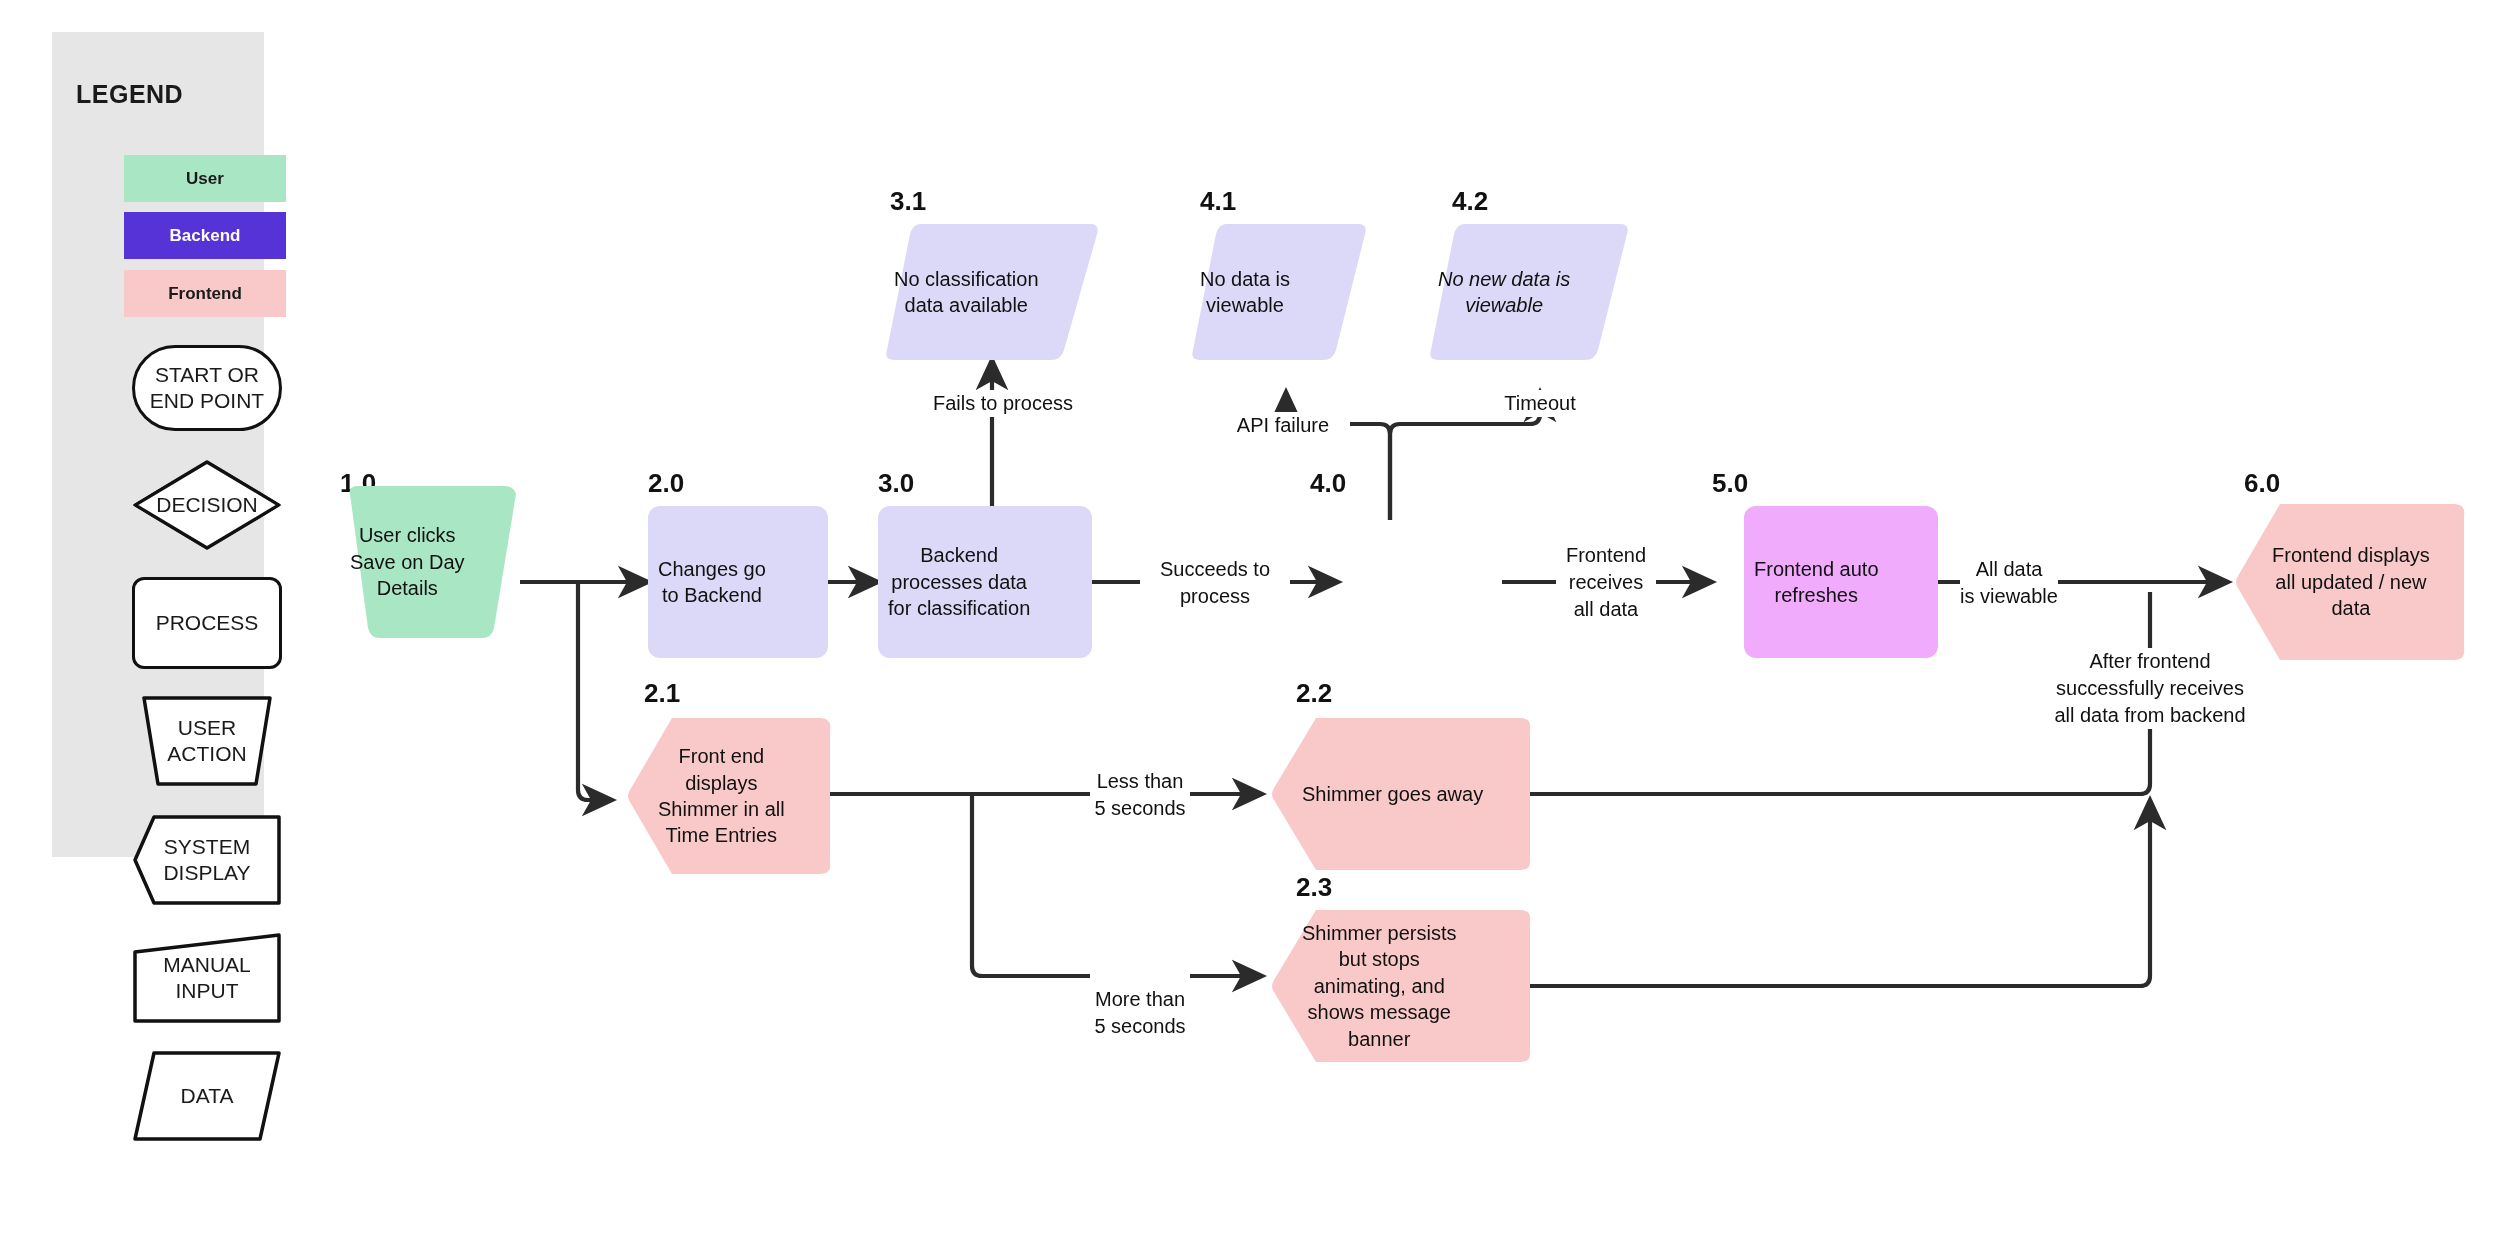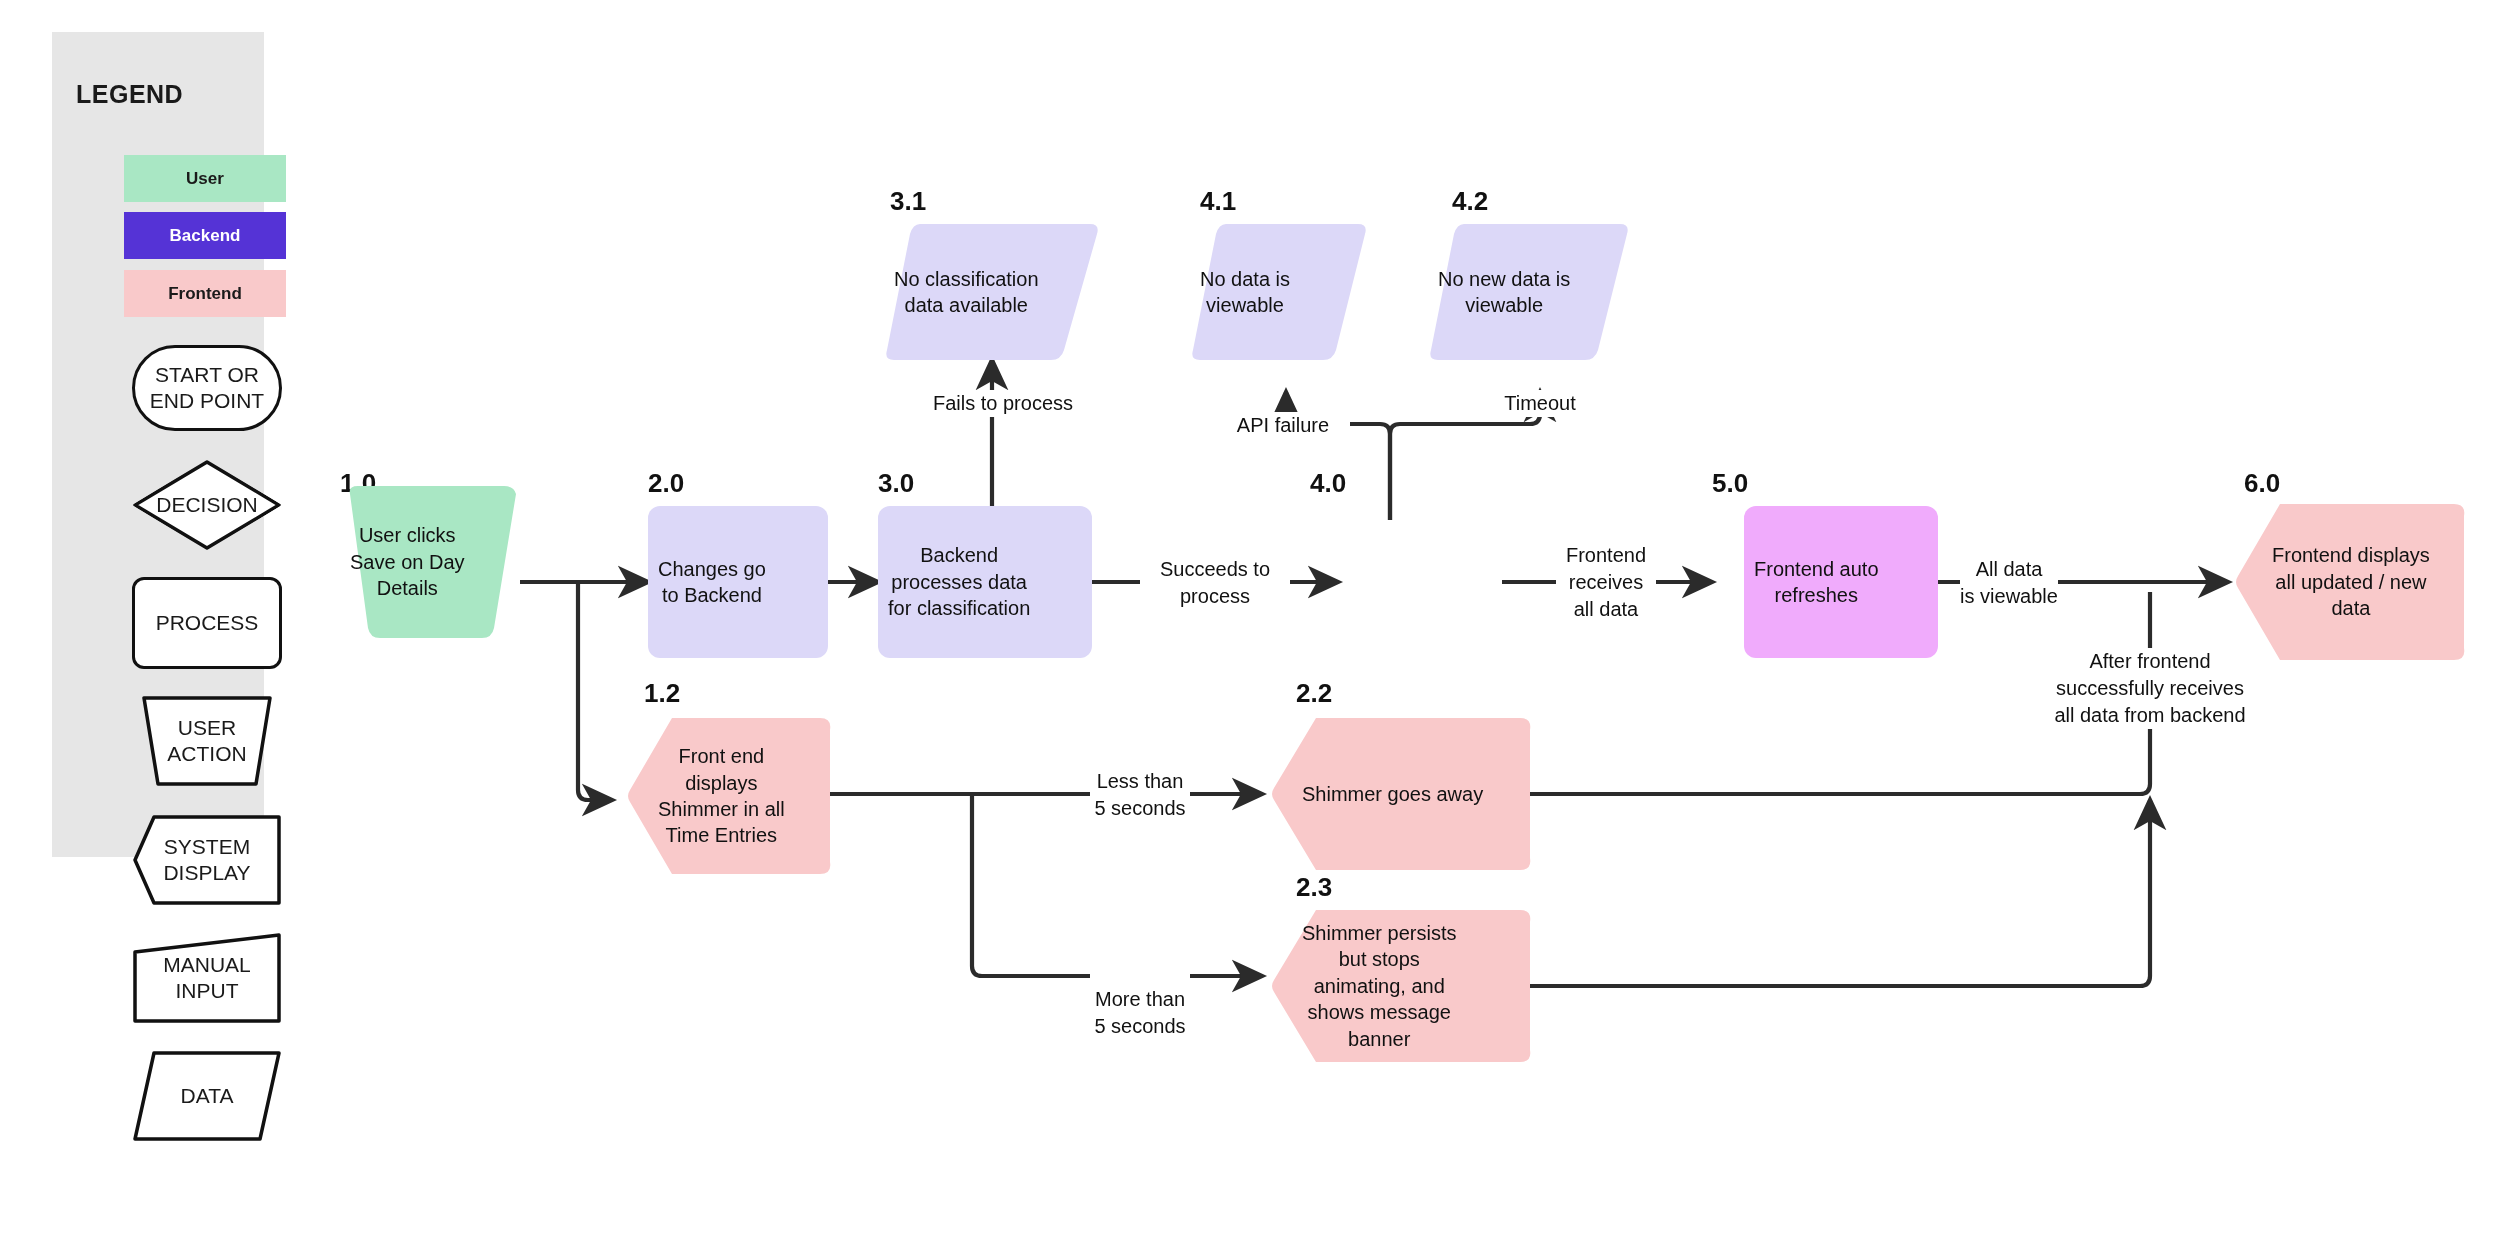--- a/index.html
+++ b/index.html
@@ -282,41 +282,41 @@
     </svg>
     <span class="node-text ml" style="white-space: pre-line;">No data is
 viewable</span>
   </div>
 
   <div class="num" style="left:1452px; top:186px;">4.2</div>
   <div class="node" style="left:1428px; top:224px; width:202px; height:136px;">
     <svg class="shape-svg" viewBox="0 0 202 136" preserveAspectRatio="none">
       <path d="M36,0 L192,0 Q202,0 199,10 L170,126 Q167,136 157,136 L10,136 Q0,136 3,126 L26,10 Q29,0 36,0 Z" fill="#dcd8f8"></path>
     </svg>
-    <span class="node-text ml" style="white-space: pre-line;">No new data is
+    <span class="node-text ml" style="white-space: pre-line; font-style: italic;">No new data is
 viewable</span>
   </div>
 
   <div class="num" style="left:1712px; top:468px;">5.0</div>
   <div class="node" style="left:1712px; top:506px; width:194px; height:152px; background:#f0abfc; border-radius:12px;margin-left:32px;">
     <span class="node-text ml" style="white-space: pre-line;">Frontend auto
 refreshes</span>
   </div>
 
   <div class="num" style="left:2244px; top:468px;">6.0</div>
   <div class="node" style="left:2236px; top:504px; width:230px; height:156px; padding-left:36px;">
     <svg class="shape-svg" viewBox="0 0 230 156" preserveAspectRatio="none">
       <path d="M44,0 L218,0 Q230,0 228,12 L228,144 Q230,156 218,156 L44,156 L2,84 Q-2,78 2,72 Z" fill="#f9c9ca"></path>
     </svg>
     <span class="node-text ml" style="white-space: pre-line;">Frontend displays
 all updated / new
 data</span>
   </div>
 
-  <div class="num" style="left:644px; top:678px;">1.2</div>
+  <div class="num" style="left:644px; top:678px;">2.1</div>
   <div class="node" style="left:628px; top:718px; width:204px; height:156px; padding-left:30px;">
     <svg class="shape-svg" viewBox="0 0 204 156" preserveAspectRatio="none">
       <path d="M44,0 L192,0 Q204,0 202,12 L202,144 Q204,156 192,156 L44,156 L2,84 Q-2,78 2,72 Z" fill="#f9c9ca"></path>
     </svg>
     <span class="node-text ml" style="white-space: pre-line;">Front end
 displays
 Shimmer in all
 Time Entries</span>
   </div>
 

